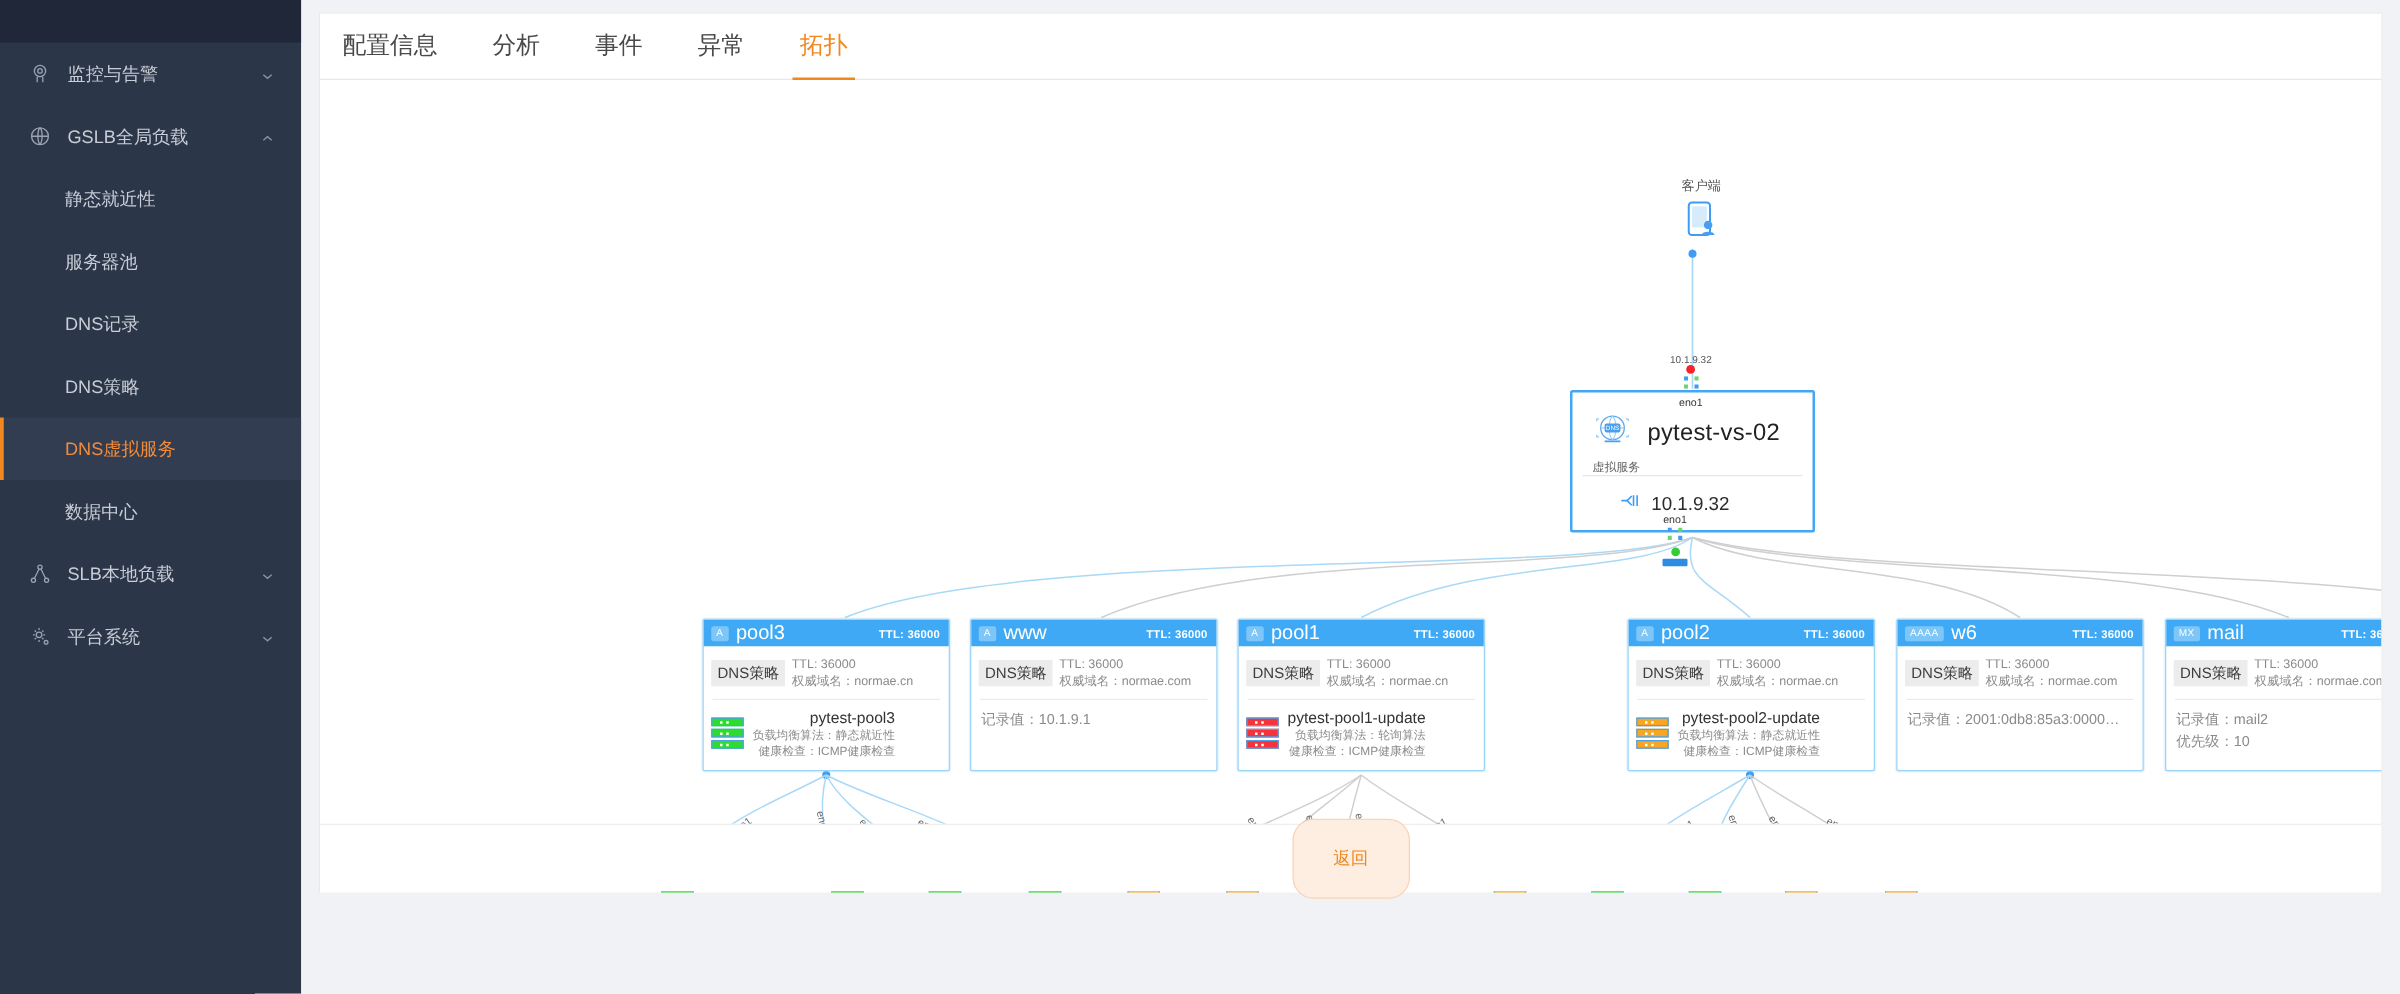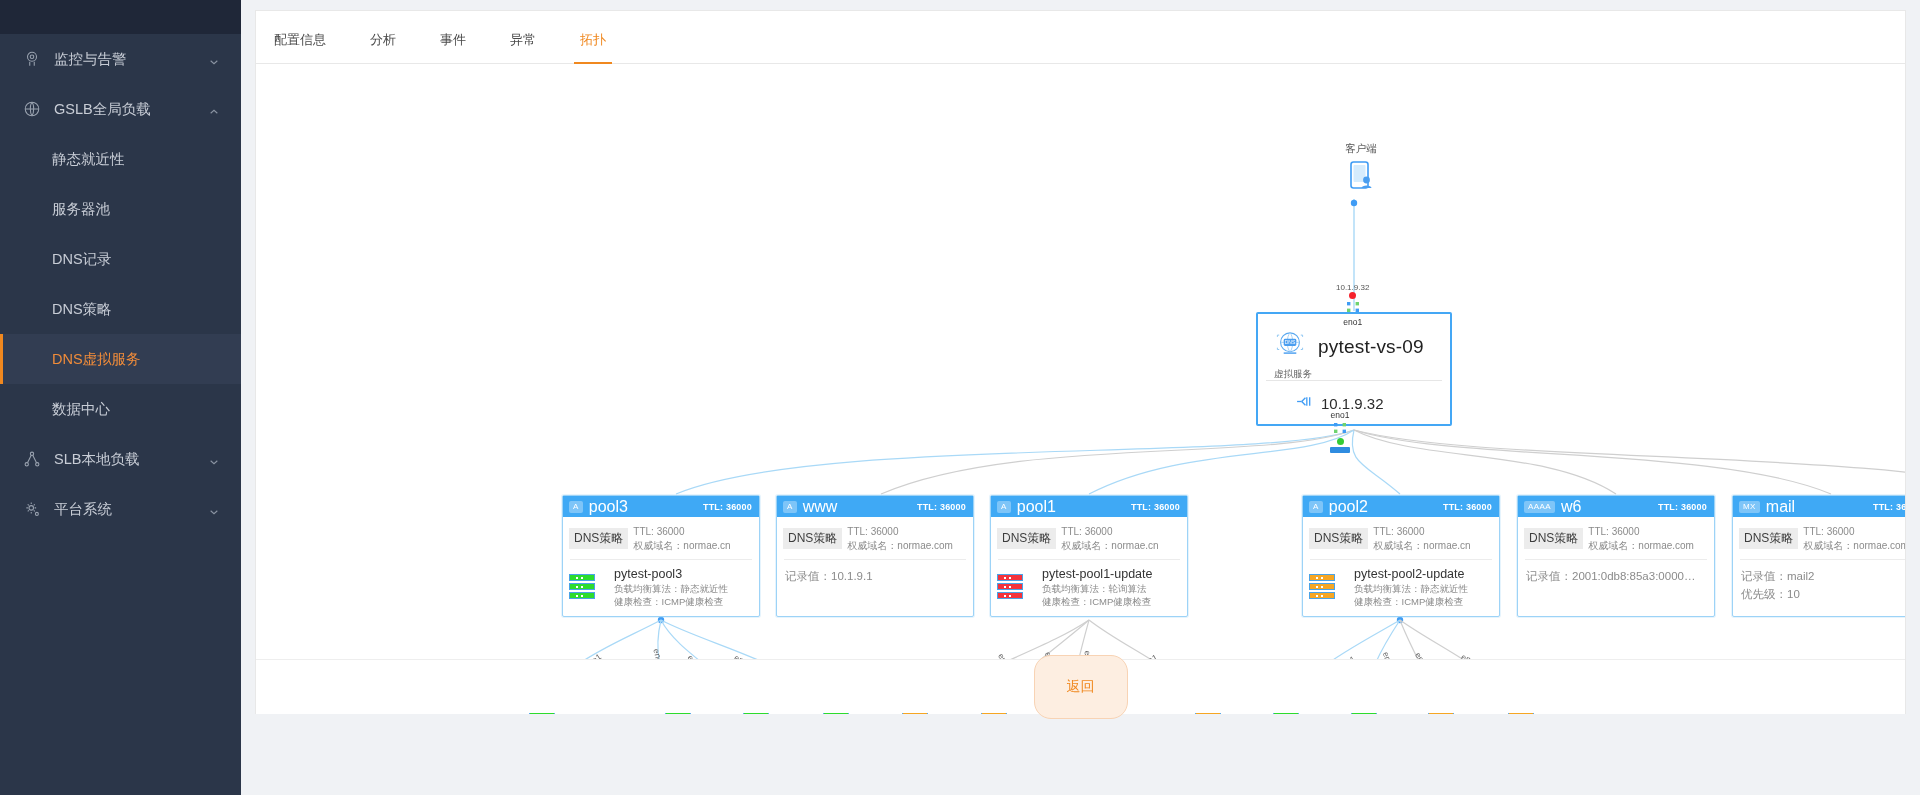--- a/index.html
+++ b/index.html
@@ -77,21 +77,21 @@
     border: 1px solid #e8e8e8;
   }
   .tabs {
     height: 53px;
     display: flex; align-items: flex-end;
     padding-left: 16px;
     border-bottom: 1px solid #e8e8e8;
     background: #fff;
   }
   .tab {
-    font-size: 13px;
+    font-size: 19px;
     color: #4a4a4a;
     padding: 0 2px 14px 2px;
     margin-right: 40px;
     cursor: pointer;
     position: relative;
   }
   .tab.active { color: #f0881f; }
   .tab.active::after {
     content: "";
     position: absolute; left: -4px; right: -4px; bottom: -1px;
@@ -207,21 +207,21 @@
     display: block; height: 7px; margin-bottom: 2px;
     border: 1px solid #4aa3e8;
     position: relative;
   }
   .srv-stack i::before, .srv-stack i::after {
     content:""; position: absolute; top: 2px;
     width: 2px; height: 2px; background: #fff;
   }
   .srv-stack i::before { left: 6px; }
   .srv-stack i::after { left: 11px; }
-  .pool-text { margin-left: 19px; }
+  .pool-text { margin-left: 7px; text-align: right; }
   .pool-name { font-size: 12.5px; color: #333; line-height: 16px; white-space: nowrap; }
   .pool-meta { font-size: 9.5px; color: #8b8b8b; line-height: 13px; white-space: nowrap; }
 
   
   .leaf {
     position: absolute;
     text-align: center;
     width: 80px;
   }
   .leaf-box {
@@ -433,21 +433,21 @@
               <svg width="36" height="36" viewBox="0 0 40 40">
                 <circle cx="20" cy="17" r="10.5" fill="none" stroke="#5aa9f0" stroke-width="1.2"></circle>
                 <path d="M9.5 17h21M20 6.5c4 4 4 17 0 21M20 6.5c-4 4-4 17 0 21" fill="none" stroke="#9ecdf5" stroke-width="1"></path>
                 <rect x="13" y="13" width="14" height="8" rx="1.6" fill="#4a9ef0"></rect>
                 <text x="20" y="19.2" font-size="5.6" fill="#fff" text-anchor="middle" font-family="Liberation Sans, sans-serif">DNS</text>
                 <path d="M6 9 h4 M6 9 v4 M34 9 h-4 M34 9 v4 M6 25 h4 M6 25 v-4 M34 25 h-4 M34 25 v-4" stroke="#8fc6f2" stroke-width="1.1" fill="none" stroke-dasharray="2 2"></path>
                 <path d="M13 29 h14" stroke="#4a9ef0" stroke-width="1.6"></path>
               </svg>
               <div class="vs-subtitle">虚拟服务</div>
             </div>
-            <div class="vs-title">pytest-vs-09</div>
+            <div class="vs-title">pytest-vs-02</div>
           </div>
 
           <div class="vs-divider"></div>
 
           <div class="vs-bottom">
             <span>
               <svg width="17" height="13" viewBox="0 0 18 14" fill="none" stroke="#3f9cf5" stroke-width="1.4">
                 <path d="M1 7 H6"></path>
                   <path d="M6 7 L10 3 M6 7 L10 11"></path>
                   <path d="M11.5 2.4 V11.6 M14.6 2.4 V11.6"></path>

